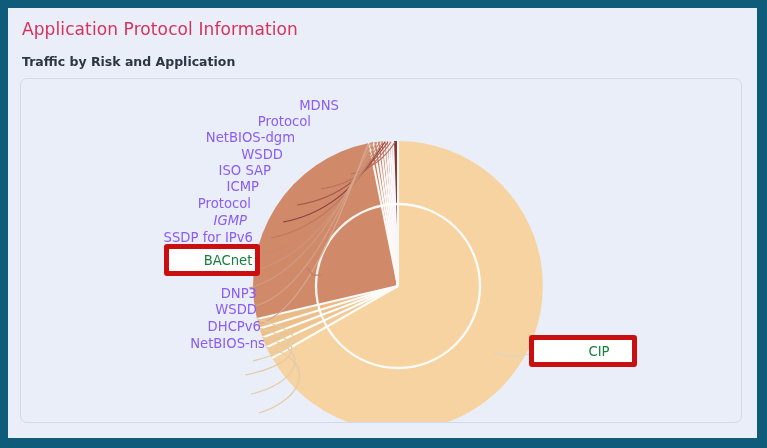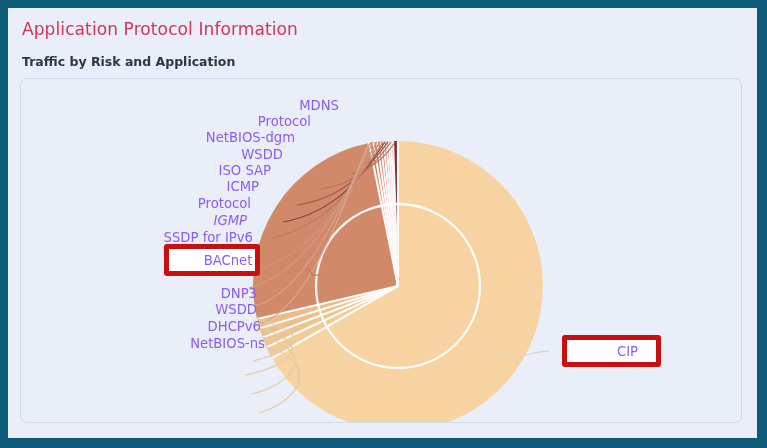--- a/index.html
+++ b/index.html
@@ -58,21 +58,21 @@
     border-radius:3px;
     box-sizing:border-box;
     transform:translateY(-50%);
   }
   .hl-box span{
     position:absolute;
     left:0;right:0;top:50%;
     transform:translateY(-50%);
     text-align:center;
     font-size:13.2px;
-    color:#8b5cf6;
+    color:#15803d;
     white-space:nowrap;
     margin-left:32px;
   }
 </style>
 </head>
 <body>
 
 <div id="frame">
 
   <div id="subtitle">Traffic by Risk and Application</div>
@@ -181,18 +181,18 @@
 
     <div class="hl-box" style="left:143px;top:181px;width:96px;height:32px;">
       <span>BACnet</span>
     </div>
 
     <div class="lbl" style="right:484px;top:214px;">DNP3</div>
     <div class="lbl" style="right:484px;top:230px;">WSDD</div>
     <div class="lbl" style="right:480px;top:247px;">DHCPv6</div>
     <div class="lbl" style="right:476px;top:264px;">NetBIOS-ns</div>
 
-    <div class="hl-box" style="left:541px;top:272px;width:99px;height:32px;">
+    <div class="hl-box" style="left:508px;top:272px;width:108px;height:32px;">
       <span>CIP</span>
     </div>
 
   </div>
 </div>
 
 </body></html>

